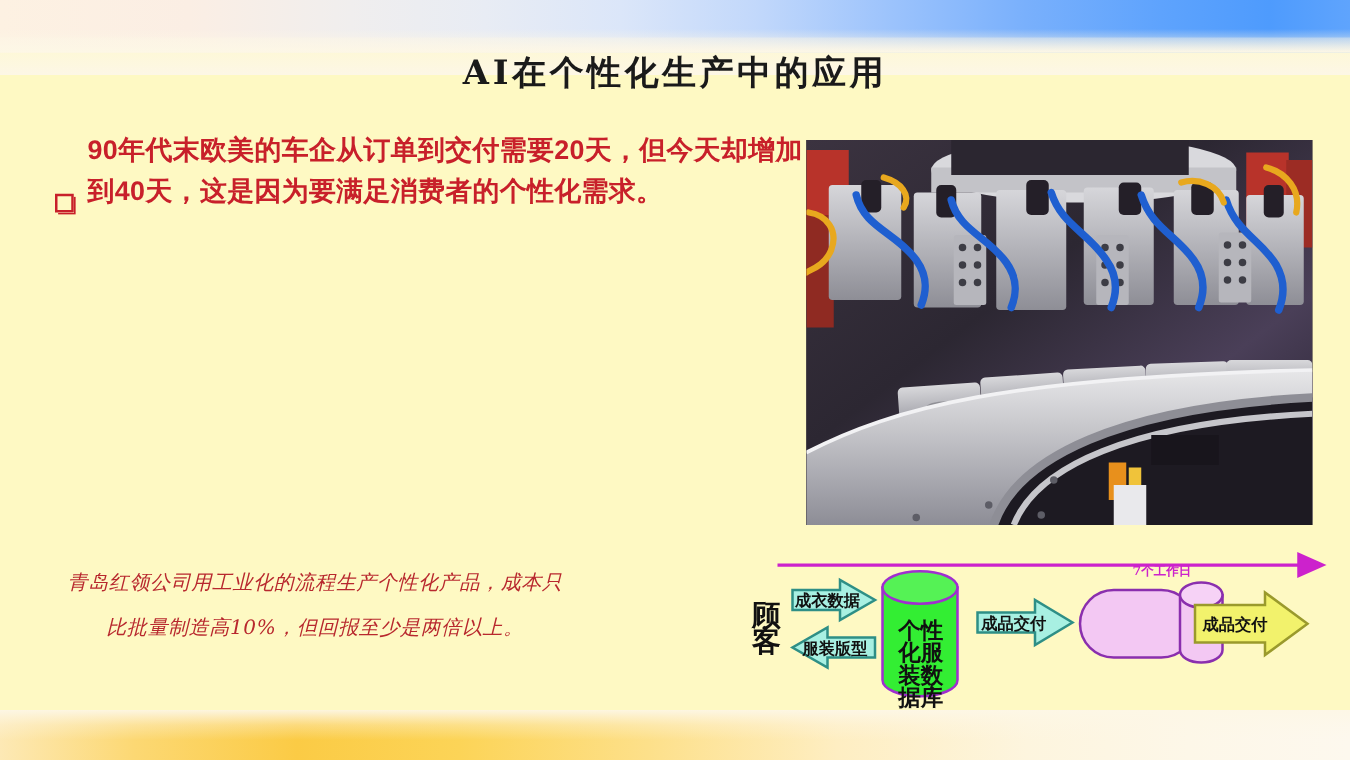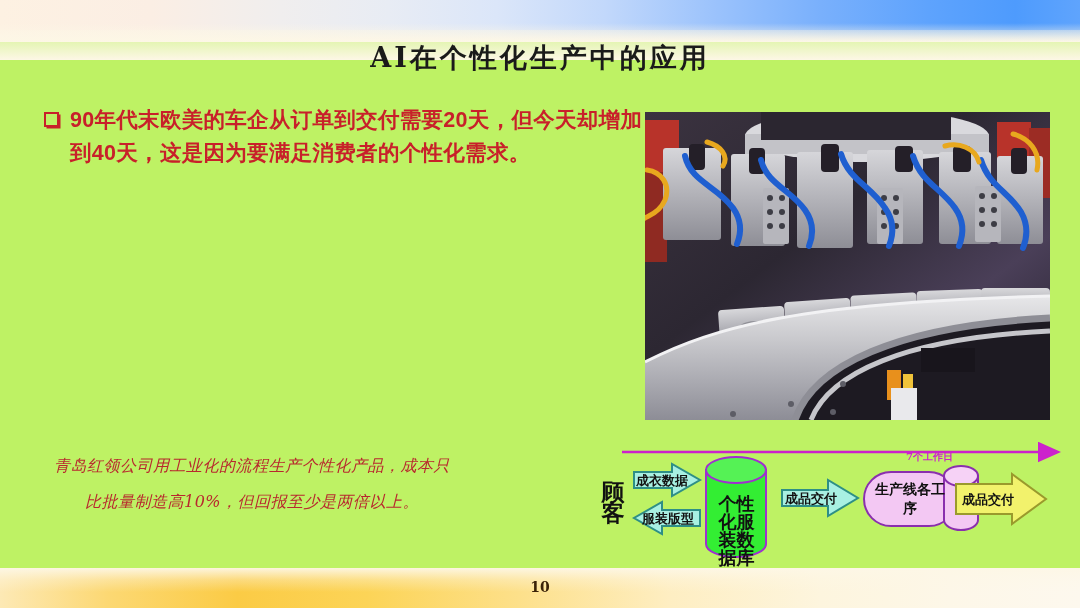--- a/index.html
+++ b/index.html
@@ -5,21 +5,21 @@
   html, body {
     margin: 0;
     padding: 0;
     background: #555;
   }
   #slide {
     position: relative;
     width: 1080px;
     height: 608px;
     overflow: hidden;
-    background: #bef264;
+    background: #fef9c3;
     font-family: "Liberation Sans", "DejaVu Sans", sans-serif;
   }
 
   
   .top-band {
     position: absolute;
     left: 0; top: 0;
     width: 1080px; height: 42px;
     background:
       linear-gradient(to bottom,
@@ -81,21 +81,21 @@
 
   
   .bullet-list {
     position: absolute;
     left: 44px;
     top: 104px;
     width: 600px;
   }
   .bullet {
     display: flex;
-    align-items: flex-start;
+    align-items: flex-end;
     margin-bottom: 14px;
   }
   .bullet-marker {
     flex: 0 0 auto;
     width: 15px;
     height: 15px;
     margin-top: 8px;
     margin-right: 11px;
     border: 2.5px solid currentColor;
     box-shadow: 2px 2px 0 -0.5px currentColor;
@@ -353,21 +353,19 @@
     <span class="flow-label" style="left:0px; top:46px; font-size:23px; color:#111; width:26px; line-height:21px; white-space:normal; text-align:center;">顾客</span>
 
     <span class="flow-label" style="left:36px; top:36px; font-size:13px; color:#111;">成衣数据</span>
 
     <span class="flow-label" style="left:42px; top:74px; font-size:13px; color:#111;">服装版型</span>
 
     <span class="flow-label" style="left:110px; top:47px; width:53px; font-size:18px; color:#111; line-height:18px; white-space:normal; text-align:center;margin-top:12px;">个性化服装数据库</span>
 
     <span class="flow-label" style="left:185px; top:54px; font-size:13px; color:#111;">成品交付</span>
 
-    <span class="flow-label" style="left:274px; top:44px; width:72px; font-size:14px; color:#111; line-height:19px; white-space:normal; text-align:center;">生产线各工序</span>
 
     <span class="flow-label" style="left:362px; top:55px; font-size:13px; color:#111;">成品交付</span>
   </div>
 
   <div class="bottom-band"></div>
-  <div class="page-number">10</div>
 
 </div>
 
 </body></html>

